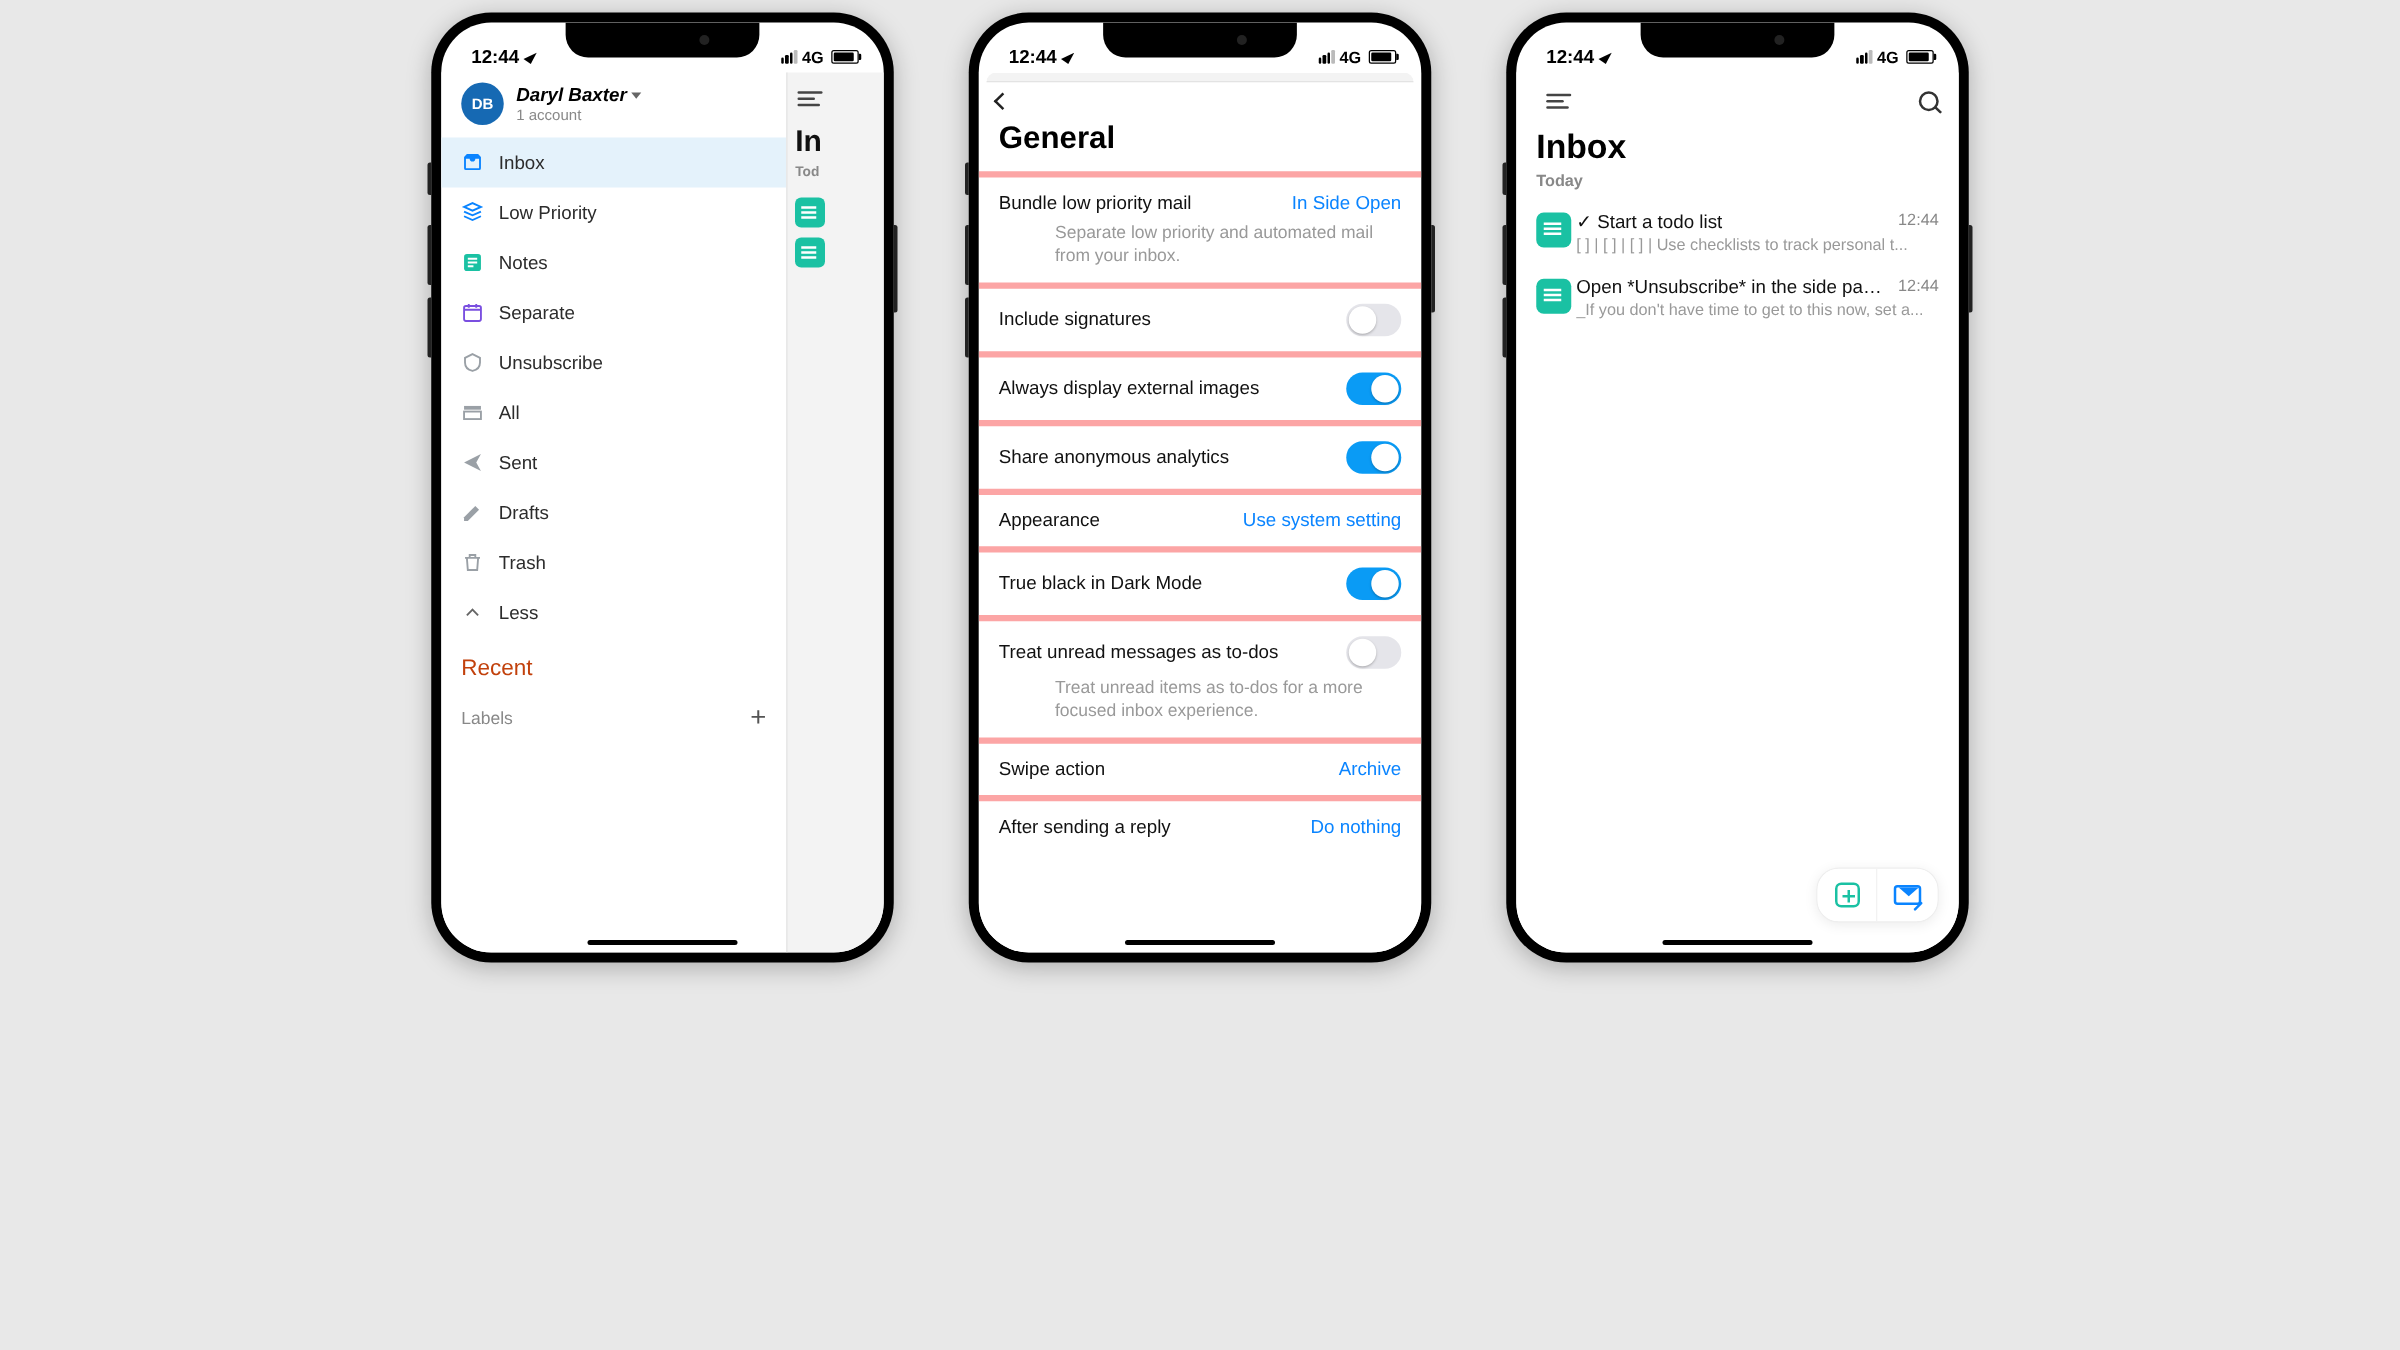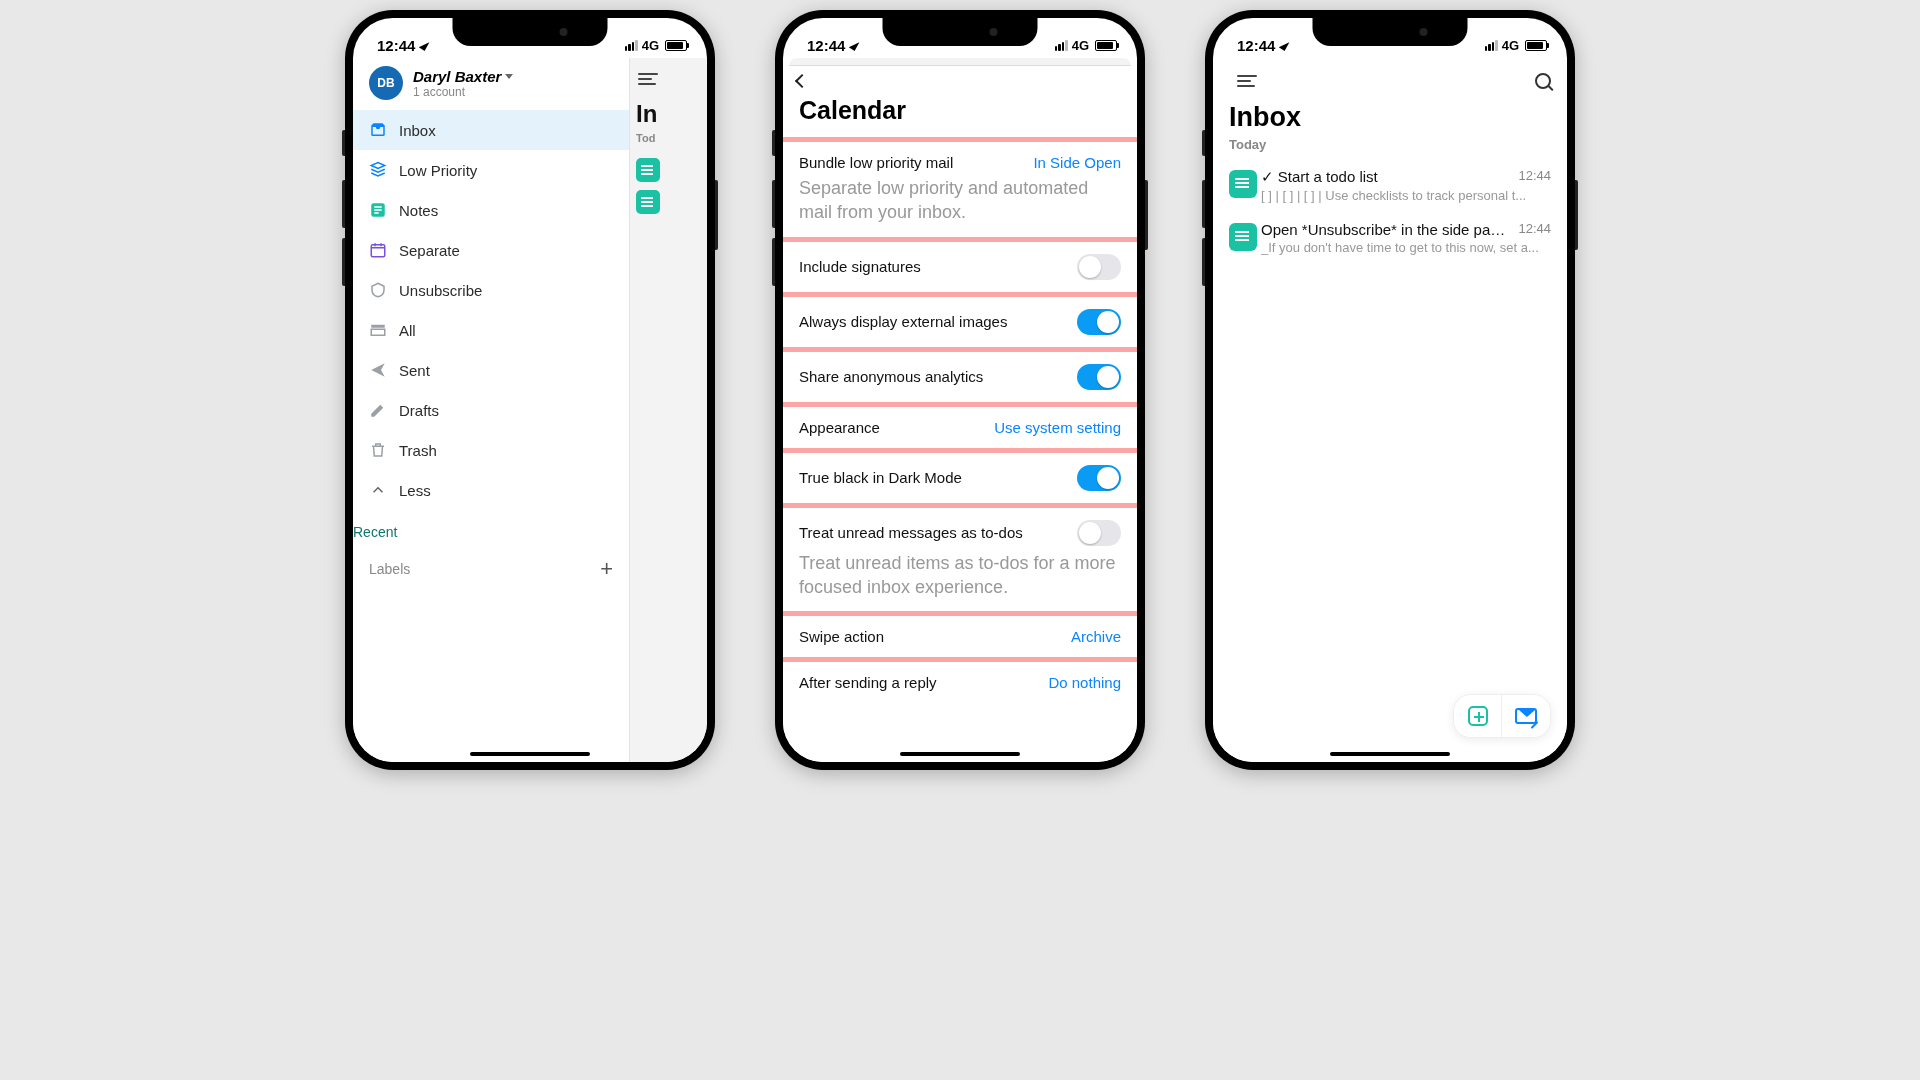--- a/index.html
+++ b/index.html
@@ -69,21 +69,21 @@
   .sidebar{width:78%;background:#fff;display:flex;flex-direction:column;}
   .profile{display:flex;align-items:center;gap:10px;padding:8px 16px 10px;}
   .avatar{width:34px;height:34px;border-radius:50%;background:#1669b3;color:#fff;display:flex;align-items:center;justify-content:center;font-size:12px;font-weight:600;}
   .profile-name{font-weight:600;font-size:15px;display:flex;align-items:center;gap:4px;font-style:italic;}
   .profile-sub{font-size:12px;color:#888;}
   .chev-down{width:0;height:0;border-left:4px solid transparent;border-right:4px solid transparent;border-top:5px solid #666;}
   .navlist{display:flex;flex-direction:column;}
   .navitem{display:flex;align-items:center;gap:12px;padding:11px 16px;font-size:15px;color:#2c2c2c;}
   .navitem.active{background:#e4f2fb;}
   .ni-icon{width:18px;height:18px;display:flex;align-items:center;justify-content:center;flex-shrink:0;}
-  .section-label{font-size:14px;color:#0f766e;padding:14px 0 6px;}
+  .section-label{font-size:18px;color:#c2410c;padding:14px 16px 6px;}
   .labels-row{display:flex;justify-content:space-between;align-items:center;padding:10px 16px;color:#888;font-size:14px;}
   .plus{font-size:22px;color:#555;font-weight:300;}
 
   .p1-main{width:22%;background:#f3f3f3;border-left:1px solid #e3e3e3;padding-top:6px;position:relative;}
   .hambtn{padding:6px 8px;}
   .ham{width:20px;height:2px;background:#444;border-radius:2px;margin:3px 0;}
   .ham:nth-child(2){width:14px;}
   .ham:nth-child(3){width:18px;}
   .p1-title{font-size:24px;font-weight:800;padding:6px 6px 2px;color:#111;}
   .p1-today{font-size:11px;color:#888;font-weight:600;padding:2px 6px 6px;}
@@ -94,21 +94,21 @@
   .p2-wrap{height:calc(100% - 40px);display:flex;flex-direction:column;background:#fff;}
   .p2-stack{height:8px;border-bottom:1px solid #ddd;background:#f3f3f3;border-radius:10px 10px 0 0;margin:0 6px;}
   .p2-header{display:flex;align-items:center;padding:10px 14px 2px;}
   .back-ch{width:10px;height:10px;border-left:2px solid #222;border-bottom:2px solid #222;transform:rotate(45deg);}
   .p2-title{font-size:25px;font-weight:800;padding:8px 16px 12px;}
   .settings{display:flex;flex-direction:column;}
   .setrow{padding:12px 16px;border-top:5px solid #fca5a5;}
   .setrow .toprow{display:flex;justify-content:space-between;align-items:center;}
   .setlabel{font-size:15px;color:#111;}
   .setvalue{font-size:15px;color:#0a84ff;}
-  .setdesc{font-size:18px;color:#999;margin-top:5px;line-height:1.35;}
+  .setdesc{font-size:14px;color:#999;margin-top:5px;line-height:1.35;margin-left:45px;}
   .switch{width:44px;height:26px;border-radius:13px;position:relative;}
   .switch.on{background:#0a9bf5;}
   .switch.off{background:#e5e5ea;}
   .switch::after{content:"";position:absolute;top:2px;width:22px;height:22px;border-radius:50%;background:#fff;box-shadow:0 1px 2px rgba(0,0,0,0.25);}
   .switch.on::after{right:2px;}
   .switch.off::after{left:2px;}
 
   
   .p3-wrap{height:calc(100% - 40px);display:flex;flex-direction:column;background:#fff;position:relative;}
   .p3-top{display:flex;justify-content:space-between;align-items:center;padding:8px 16px 2px;}
@@ -307,21 +307,21 @@
         <span class="battery">
             <div></div>
           </span>
       </div>
     </div>
     <div class="p2-wrap">
       <div class="p2-stack"></div>
       <div class="p2-header">
           <div class="back-ch"></div>
         </div>
-      <div class="p2-title">Calendar</div>
+      <div class="p2-title">General</div>
       <div class="settings">
         <div class="setrow">
           <div class="toprow">
               <span class="setlabel">Bundle low priority mail</span>
               <span class="setvalue">In Side Open</span>
             </div>
           <div class="setdesc">Separate low priority and automated mail from your inbox.</div>
         </div>
         <div class="setrow">
           <div class="toprow">

